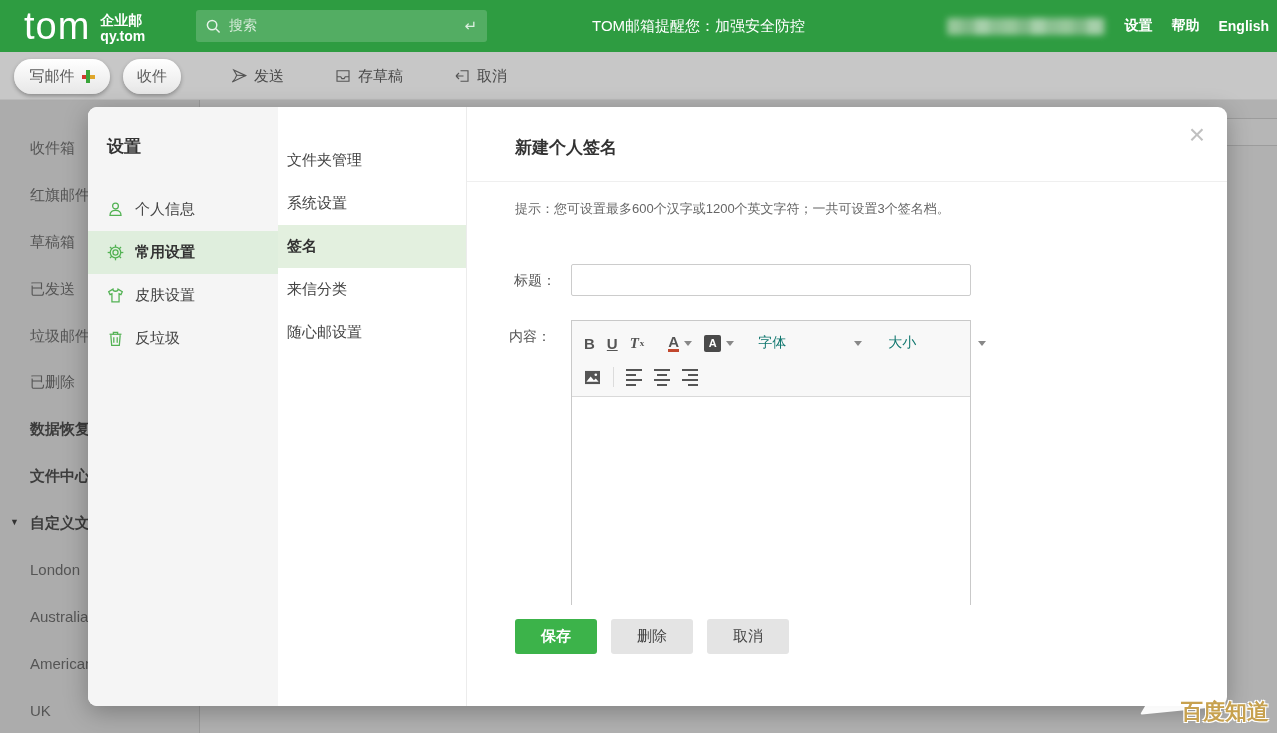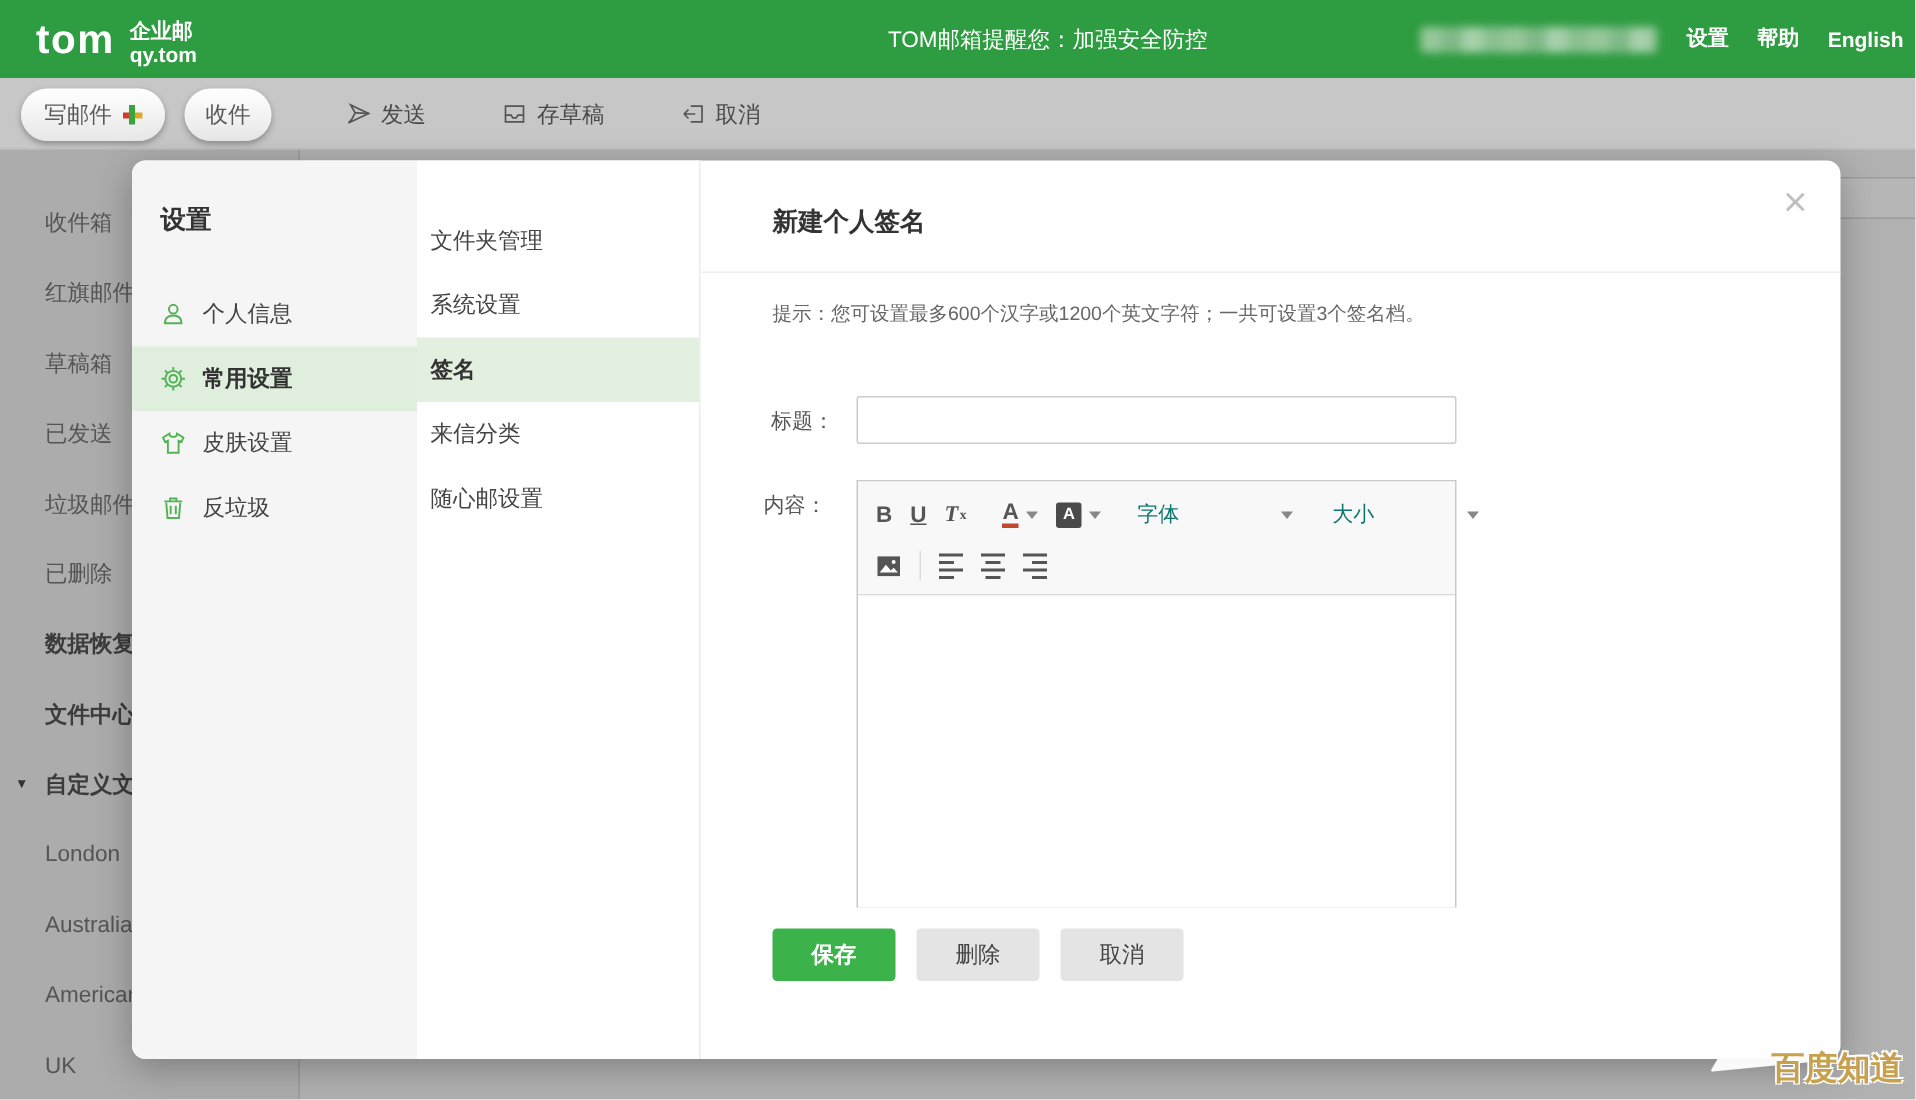--- a/index.html
+++ b/index.html
@@ -3,21 +3,21 @@
 <meta charset="utf-8">
 <style>
   * { margin:0; padding:0; box-sizing:border-box; }
   html,body { width:1277px; height:733px; }
   body { font-family:"Liberation Sans","DejaVu Sans",sans-serif; overflow:hidden; }
   .screen { position:relative; width:1277px; height:733px; background:#b1b1b1; overflow:hidden; }
 
   
   .topbar { position:absolute; top:0; left:0; width:100%; height:52px; background:#2e9c41; z-index:5; }
   .logo-wrap { position:absolute; left:24px; top:4px; display:flex; align-items:center; gap:10px; }
-  .logo { color:#fff; font-size:27px; font-weight:bold; letter-spacing:1px; line-height:44px; }
+  .logo { color:#fff; font-size:38px; font-weight:normal; letter-spacing:1px; line-height:44px; }
   .brand { display:flex; flex-direction:column; justify-content:space-between; margin-top:3px; }
   .brand span { color:#fff; font-size:14px; font-weight:bold; line-height:16px; }
   .search-box { position:absolute; left:196px; top:10px; width:291px; height:32px; background:rgba(255,255,255,0.18); border-radius:3px; display:flex; align-items:center; padding:0 10px; }
   .search-box .ph { color:rgba(255,255,255,0.75); font-size:14px; margin-left:8px; flex:1; }
   .search-box .ret { color:rgba(255,255,255,0.8); font-size:15px; }
   .notice { position:absolute; left:592px; top:0; height:52px; display:flex; align-items:center; color:#fff; font-size:15px; }
   .top-right { position:absolute; right:8px; top:0; height:52px; display:flex; align-items:center; gap:19px; }
   .blur-block { width:158px; height:17px; border-radius:2px; background:repeating-linear-gradient(90deg,#a9cfaa 0 14px,#8fbf94 14px 28px,#bcd9bd 28px 42px,#9cc7a0 42px 56px); filter:blur(3px); opacity:.85; }
   .top-link { color:#fff; font-size:14px; font-weight:bold; cursor:pointer; }
 
@@ -105,20 +105,28 @@
 <div class="screen">
 
   <div class="topbar">
     <div class="logo-wrap">
       <span class="logo">tom</span>
       <span class="brand">
         <span>企业邮</span>
         <span>qy.tom</span>
       </span>
     </div>
+    <div class="search-box">
+      <svg width="15" height="15" viewBox="0 0 16 16">
+        <circle cx="6.5" cy="6.5" r="5" stroke="rgba(255,255,255,0.85)" stroke-width="1.6" fill="none"></circle>
+        <line x1="10.5" y1="10.5" x2="14.5" y2="14.5" stroke="rgba(255,255,255,0.85)" stroke-width="1.6"></line>
+      </svg>
+      <span class="ph">搜索</span>
+      <span class="ret">↵</span>
+    </div>
     <div class="notice">TOM邮箱提醒您：加强安全防控</div>
     <div class="top-right">
       <div class="blur-block"></div>
       <span class="top-link">设置</span>
       <span class="top-link">帮助</span>
       <span class="top-link">English</span>
     </div>
   </div>
 
   <div class="toolbar">

